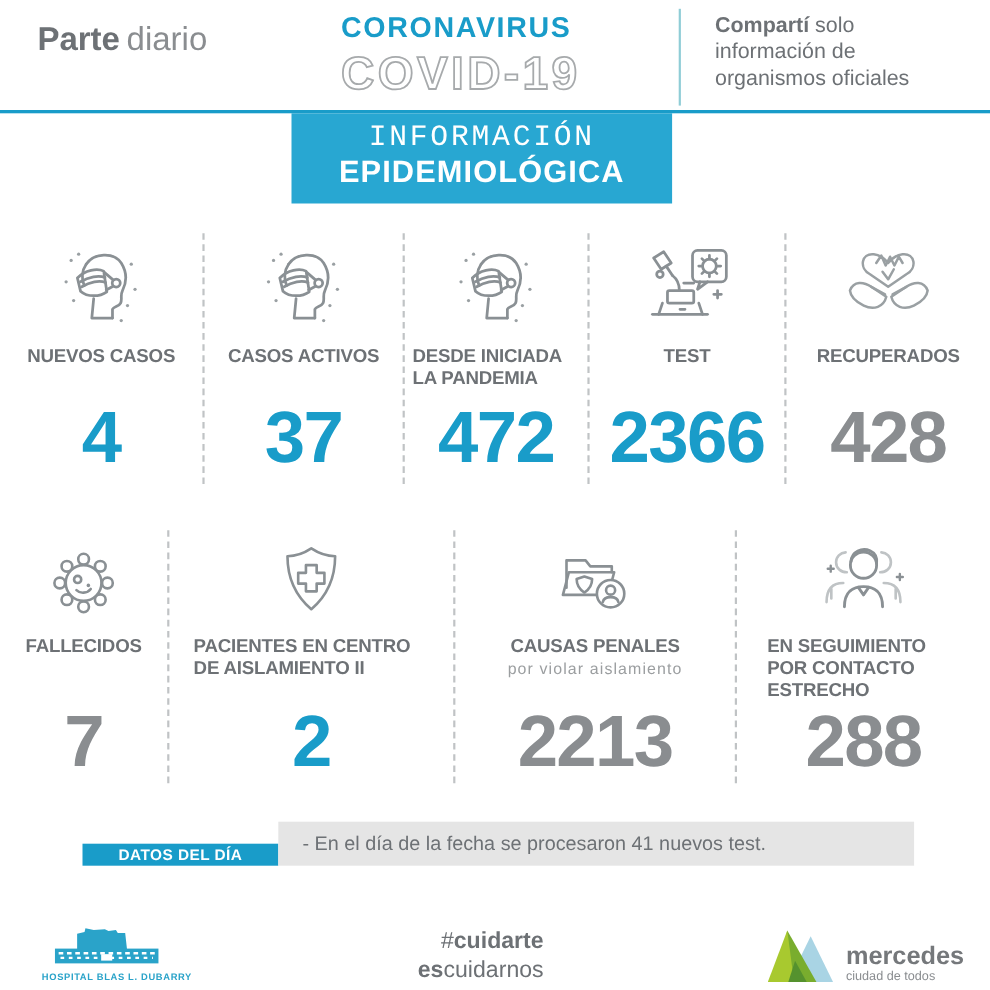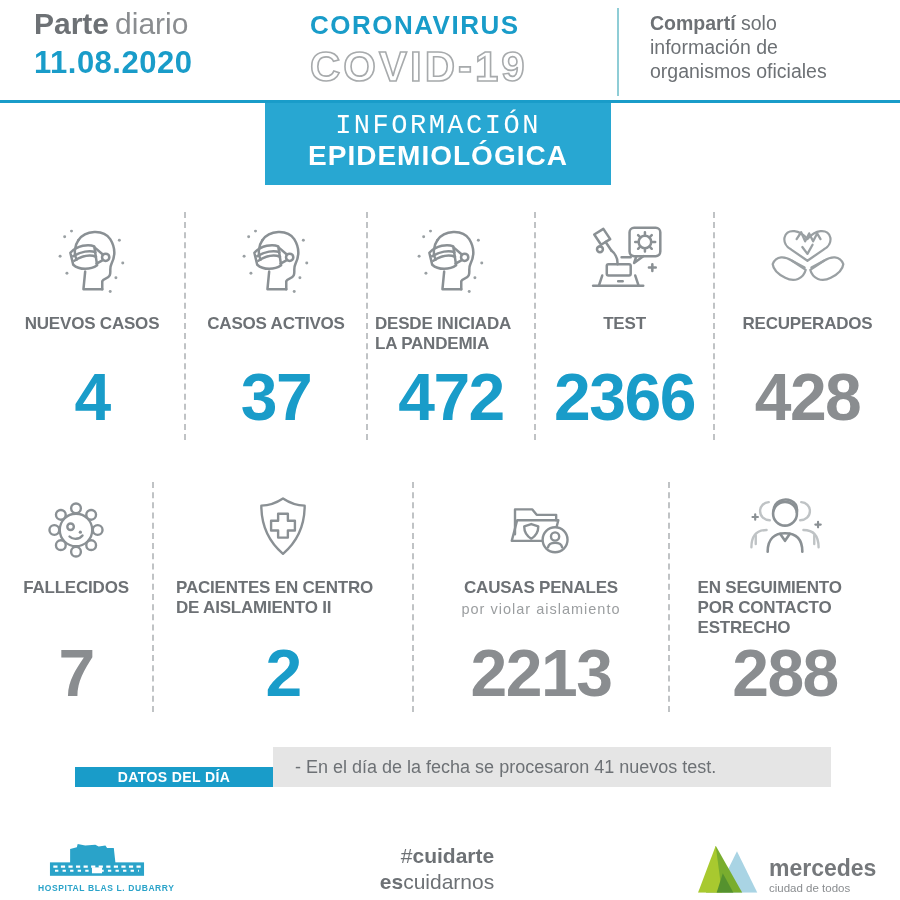--- a/index.html
+++ b/index.html
@@ -1,19 +1,19 @@
 <!DOCTYPE html>
 <html><head>
 <meta charset="utf-8">
 <style>
   html,body{margin:0;padding:0;background:#fff;}
   .page{position:relative;width:900px;height:900px;background:#fff;overflow:hidden;
         font-family:"Liberation Sans",sans-serif;color:#6d7175;}
   
-  .hdr-left{position:absolute;left:34px;top:6px;}
+  .hdr-left{position:absolute;left:34px;top:18px;}
   .hdr-left .l1{font-size:30px;line-height:1.2;}
   .hdr-left .l1 .b{font-weight:bold;color:#6d7175;}
   .hdr-left .l1 .r{color:#8a8d90;margin-left:6px;}
   .hdr-left .l2{font-size:31px;font-weight:800;color:#199cc9;letter-spacing:.5px;margin-top:3px;}
   .hdr-center{position:absolute;left:310px;top:10px;width:290px;}
   .hdr-center .brand{font-size:26px;font-weight:800;color:#199cc9;letter-spacing:1.5px;}
   .hdr-center svg{display:block;margin-top:1px;}
   .hdr-divider{position:absolute;left:617px;top:8px;width:2px;height:88px;background:#8fcdd6;}
   .hdr-right{position:absolute;left:650px;top:12px;width:215px;font-size:19.5px;line-height:1.22;color:#6d7175;}
   .hdr-right .b{font-weight:bold;}
@@ -36,21 +36,21 @@
   .row2 .icon-box svg{width:78px;height:78px;}
   .stat-label{height:52px;font-size:17px;font-weight:bold;color:#6d7175;line-height:1.18;letter-spacing:-.2px;}
   .row2 .stat-label{height:64px;}
   .stat-label.left{text-align:left;margin:0 auto;}
   .stat-label .sub{display:block;font-weight:400;font-size:14.5px;color:#9b9ea0;letter-spacing:1px;margin-top:3px;}
   .w150{width:152px;} .w212{width:214px;} .w175{width:175px;}
   .stat-value{font-size:66px;font-weight:800;line-height:.95;letter-spacing:-1.5px;}
   .accent{color:#199cc9;} .muted{color:#8a8d90;}
   
   .daily{position:absolute;left:75px;top:747px;width:756px;height:40px;display:flex;}
-  .daily .tag{width:198px;background:#199cc9;color:#fff;font-size:14px;font-weight:800;
+  .daily .tag{width:178px;background:#199cc9;color:#fff;font-size:14px;font-weight:800;
               letter-spacing:.4px;display:flex;align-items:center;justify-content:center;margin-top:20px;}
   .daily .note{flex:1;background:#e5e5e5;color:#6d7175;font-size:18px;display:flex;
                align-items:center;padding-left:22px;}
   
   .hospital{position:absolute;left:38px;top:838px;width:150px;text-align:left;}
   .hospital svg{display:block;}
   .hospital .cap{font-size:8.5px;font-weight:bold;color:#2aa3c9;letter-spacing:.6px;margin-top:3px;}
   .hashtag{position:absolute;left:437px;top:843px;transform:translateX(-50%);text-align:right;
            font-size:21px;color:#6d7175;line-height:1.25;}
   .hashtag .b{font-weight:bold;}
@@ -185,21 +185,20 @@
     </symbol>
   </defs>
 </svg>
 
 <div class="page">
 
   <div class="hdr-left">
     <div class="l1">
       <span class="b">Parte</span><span class="r">diario</span>
     </div>
-    <div class="l2">11.08.2020</div>
   </div>
 
   <div class="hdr-center">
     <div class="brand">CORONAVIRUS</div>
     <svg width="275" height="50" viewBox="0 0 275 50">
       <text x="0" y="39" font-family="Liberation Sans, sans-serif" font-size="42" font-weight="bold" fill="none" stroke="#a7aaac" stroke-width="1.6" letter-spacing="3">COVID-19</text>
     </svg>
   </div>
 
   <div class="hdr-divider"></div>

